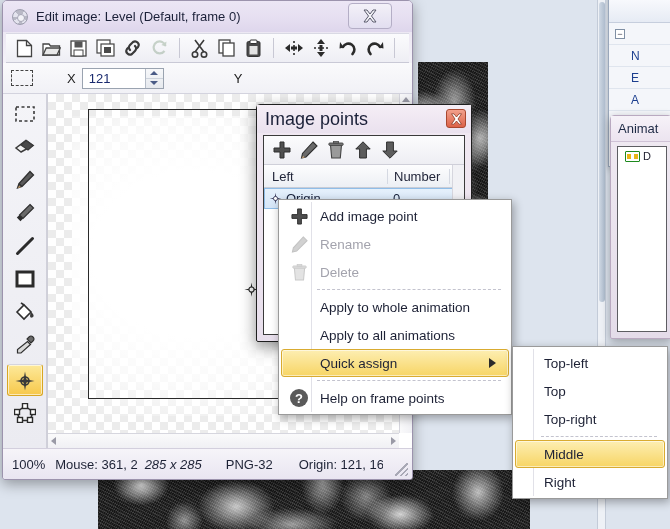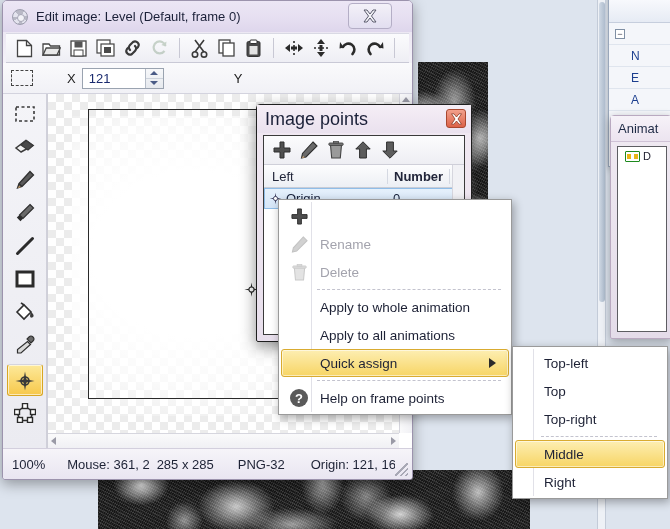--- a/index.html
+++ b/index.html
@@ -247,23 +247,23 @@
     position: absolute; left: 0; right: 0; bottom: 0; height: 31px;
     background: linear-gradient(180deg,#f6f4f9,#e9e5f1);
     border-top: 1px solid #d3cfdd;
     display: flex; align-items: center;
     font-size: 13px; color: #1d2235;
     padding-left: 9px; gap: 0;
     border-radius: 0 0 3px 3px;
     overflow: hidden;
   }
   #statusbar .seg { white-space: nowrap; }
-  #st-zoom { margin-right: 22px; }
+  #st-zoom { margin-right: 10px; }
   #st-mouse { margin-right: 7px; }
-  #st-size { margin-right: 8px; }
+  #st-size { margin-right: 8px; font-style: italic; }
   #st-fmt { margin-right: 26px; margin-left: 16px; }
   #st-origin { overflow: hidden; text-overflow: clip; max-width: 84px; }
   #grip {
     position: absolute; right: 4px; bottom: 3px; width: 13px; height: 13px;
     background:
       linear-gradient(135deg, transparent 46%, #a9a9b6 46%, #a9a9b6 56%, transparent 56%),
       linear-gradient(135deg, transparent 66%, #a9a9b6 66%, #a9a9b6 76%, transparent 76%),
       linear-gradient(135deg, transparent 86%, #a9a9b6 86%, #a9a9b6 96%, transparent 96%);
   }
 
@@ -296,21 +296,21 @@
     display: flex; align-items: center; padding-left: 8px; gap: 7px;
   }
   #ip-toolbar .ipb { width: 20px; height: 20px; display: flex; align-items: center; justify-content: center; }
   #ip-head {
     height: 23px; display: flex; align-items: center;
     background: linear-gradient(180deg,#fdfdfe,#eceff4);
     border-bottom: 1px solid #c8ccd6;
     font-size: 13px; color: #22263a;
   }
   #ip-head .c1 { width: 124px; padding-left: 8px; border-right: 1px solid #d5d9e2; }
-  #ip-head .c2 { width: 62px; padding-left: 6px; border-right: 1px solid #d5d9e2; font-weight: bold; }
+  #ip-head .c2 { width: 62px; padding-left: 6px; border-right: 1px solid #d5d9e2; }
   #ip-head .c3 { flex: 1; }
   #ip-row {
     height: 21px; display: flex; align-items: center;
     background: linear-gradient(180deg,#e5f0fb,#d5e6f8);
     border: 1px solid #8fbde8;
     font-size: 13px; color: #16203a;
   }
   #ip-row .c1 { width: 122px; padding-left: 4px; display: flex; align-items: center; gap: 4px; }
   #ip-row .c2 { width: 62px; padding-left: 6px; }
   #ip-vscroll {
@@ -682,20 +682,21 @@
 
   <div class="menu" id="ctxmenu">
     <div class="railline"></div>
 
     <div class="mi">
       <span class="mi-ico">
         <svg width="17" height="17" viewBox="0 0 18 18">
             <path d="M7,1 h4 v6 h6 v4 h-6 v6 h-4 v-6 h-6 v-4 h6 z" fill="#4f4f4f" stroke="#2e2e2e" stroke-width="1"></path>
           </svg>
       </span>
+      <span>Add image point</span>
     </div>
 
     <div class="mi disabled">
       <span class="mi-ico">
         <svg width="17" height="17" viewBox="0 0 18 18" opacity=".45">
             <path d="M13,1 L17,5 L6,16 L1.5,17 L2.5,12.5 Z" fill="#9a9a9a" stroke="#7a7a7a" stroke-width="1.1"></path>
           </svg>
       </span>
       <span>Rename</span>
     </div>

